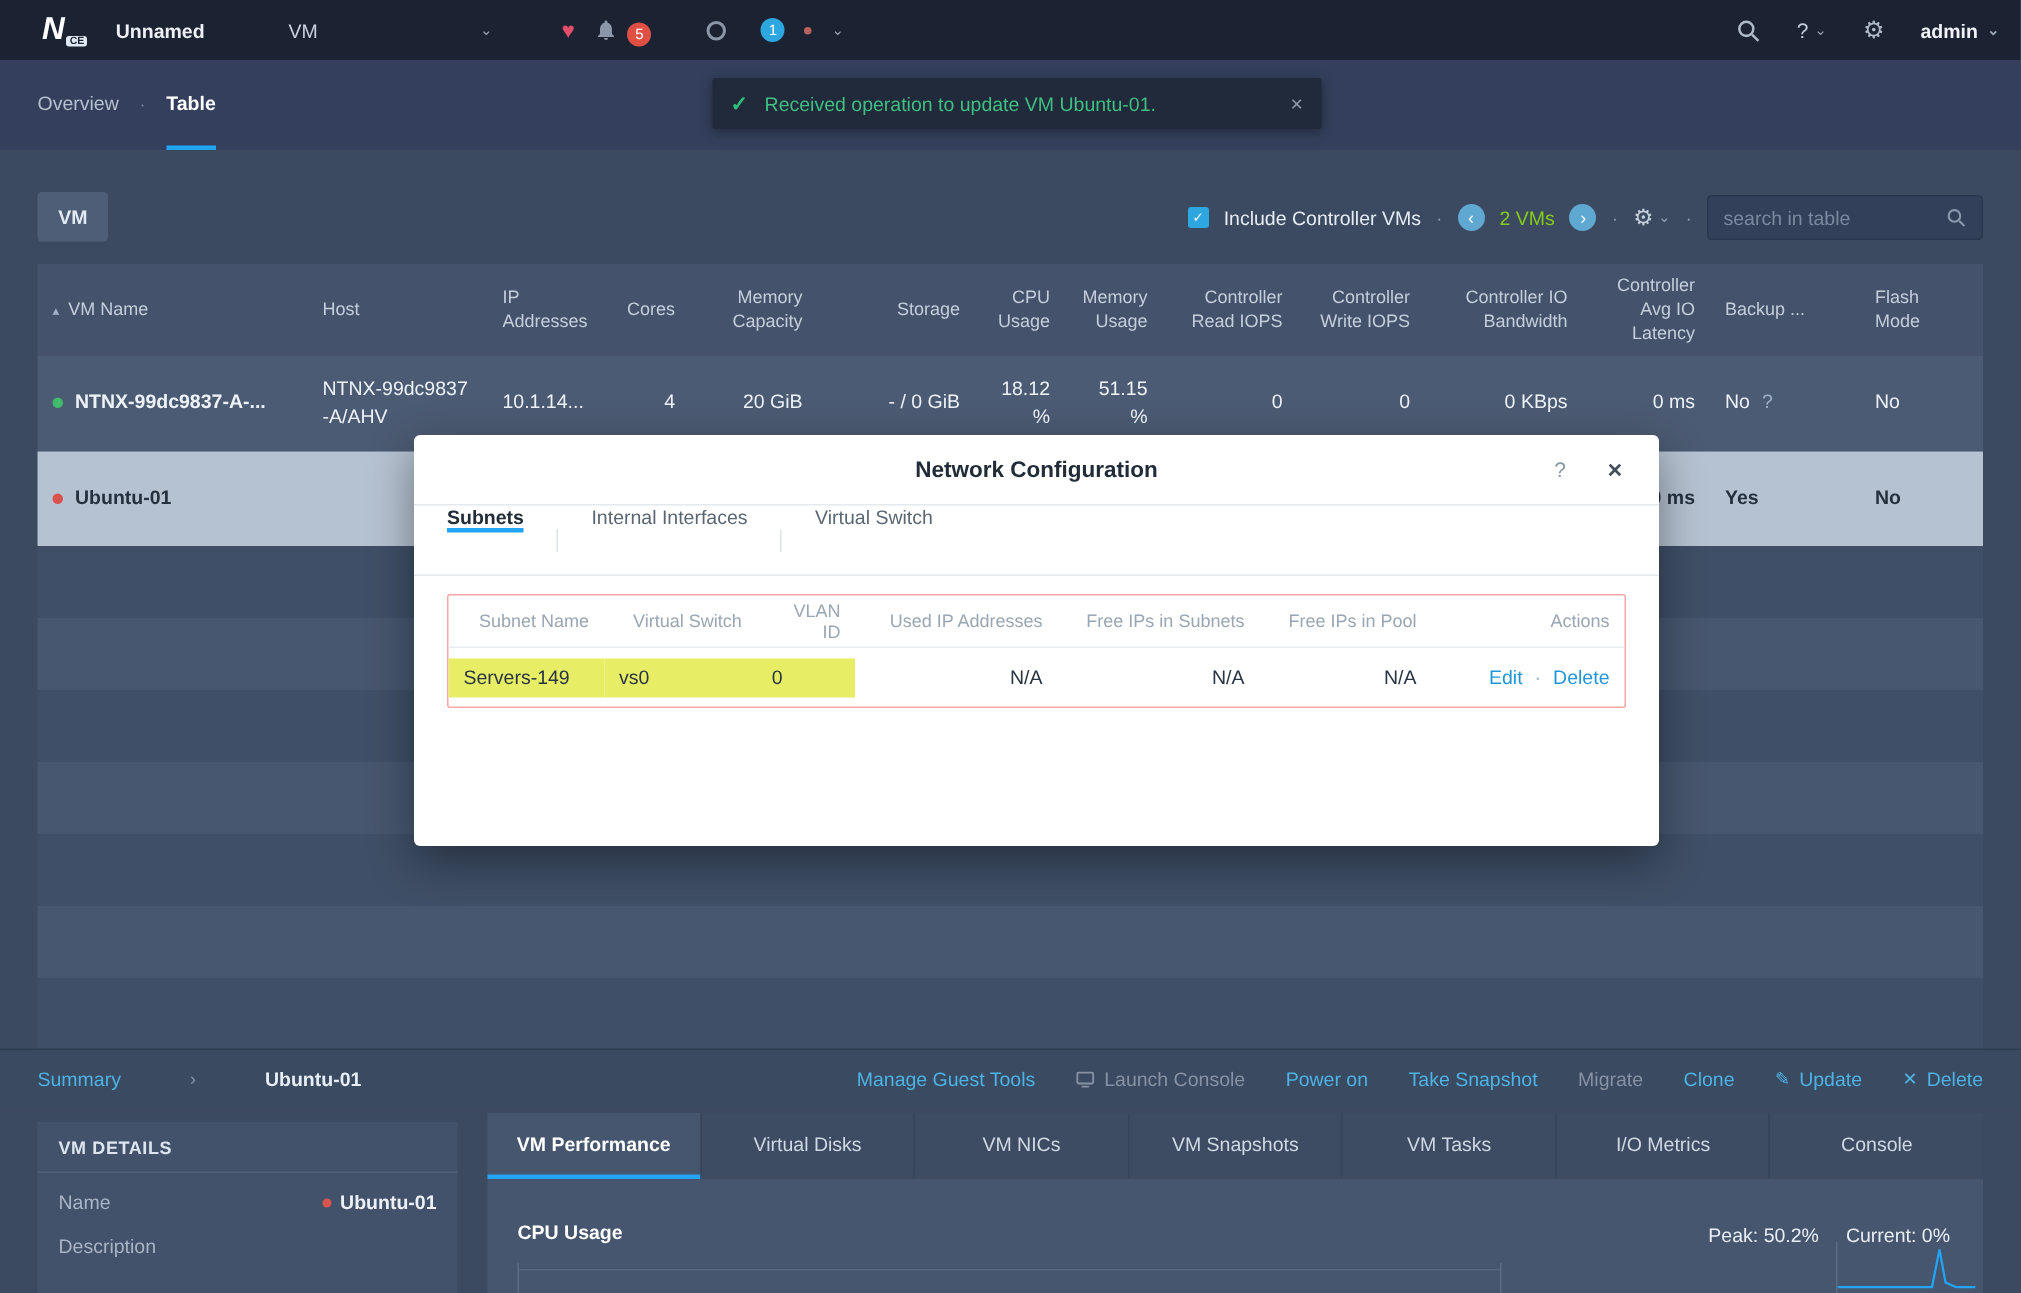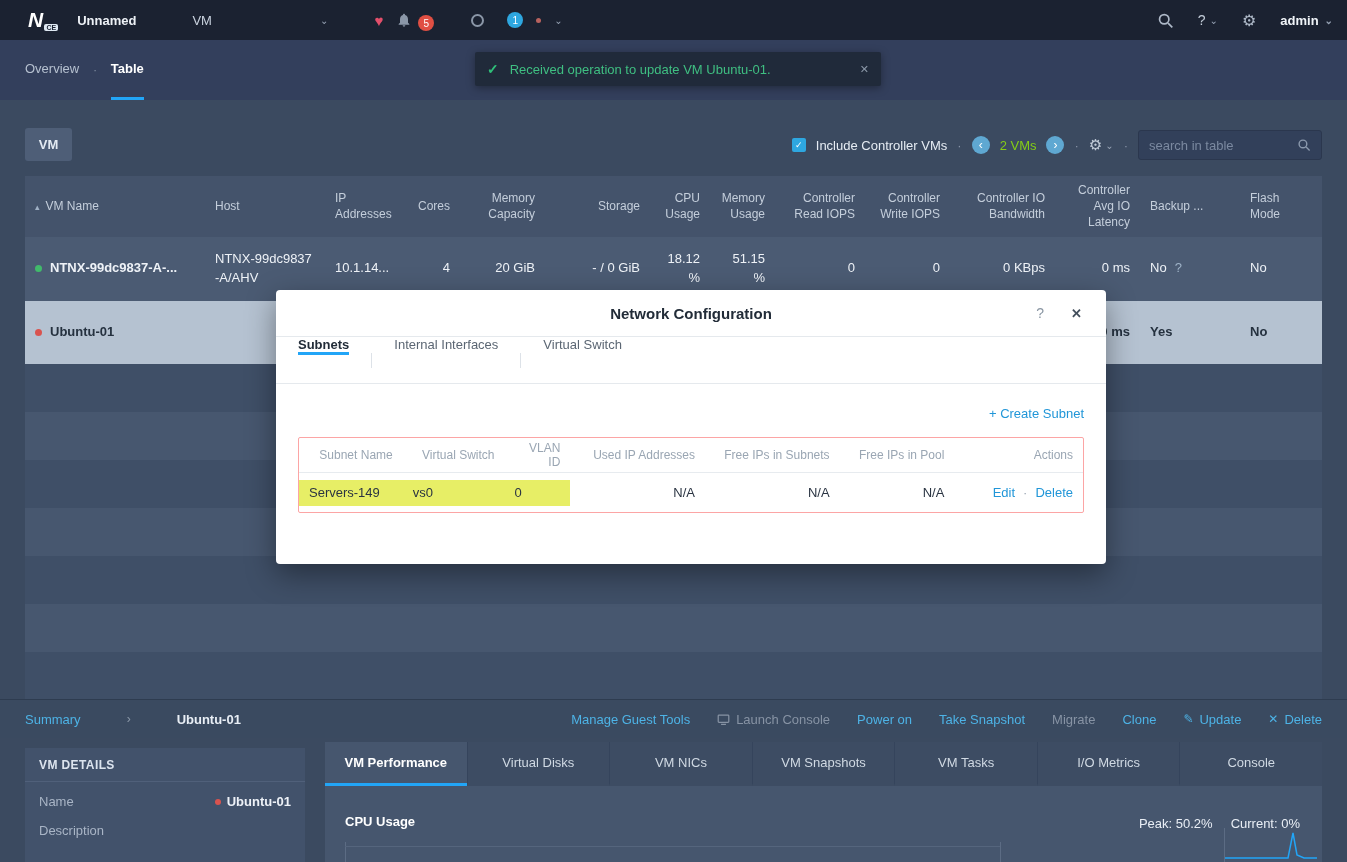--- a/index.html
+++ b/index.html
@@ -349,23 +349,20 @@
     <span class="m-close">✕</span>
   </div>
   <div class="m-tabs">
     <div class="m-tab active">Subnets</div>
     <div class="m-sep"></div>
     <div class="m-tab">Internal Interfaces</div>
     <div class="m-sep"></div>
     <div class="m-tab">Virtual Switch</div>
   </div>
   <div class="m-body">
-    <div class="create-subnet">
-      <a class="m-link">+ Create Subnet</a>
-    </div>
     <div class="s-table">
       <div class="s-head">
         <div class="s-th w0">Subnet Name</div>
         <div class="s-th w1">Virtual Switch</div>
         <div class="s-th w2">VLAN ID</div>
         <div class="s-th w3">Used IP Addresses</div>
         <div class="s-th w4">Free IPs in Subnets</div>
         <div class="s-th w5">Free IPs in Pool</div>
         <div class="s-th w6">Actions</div>
       </div>

